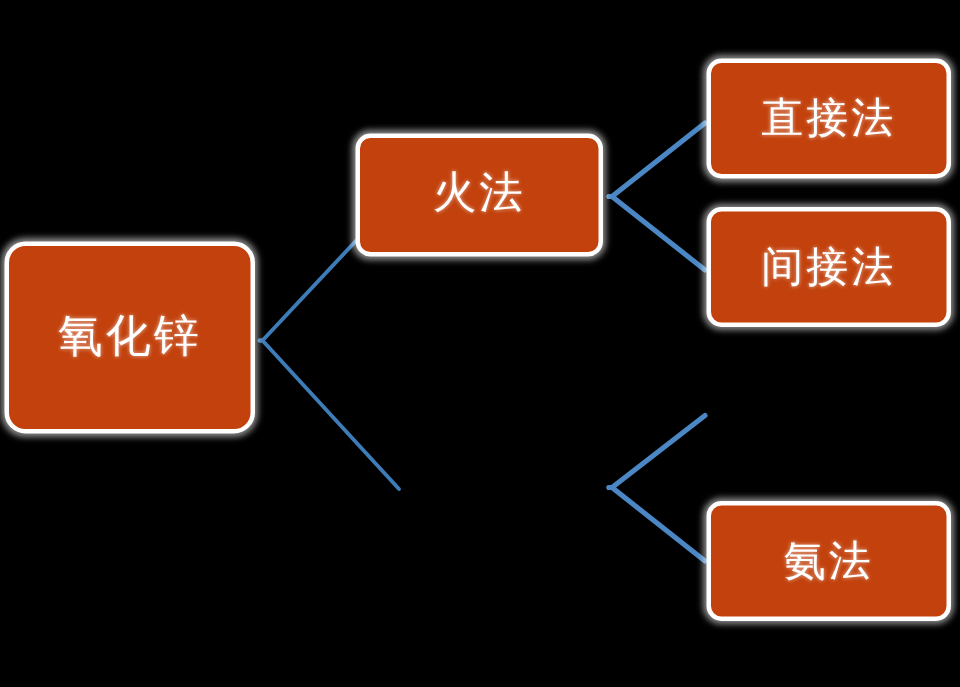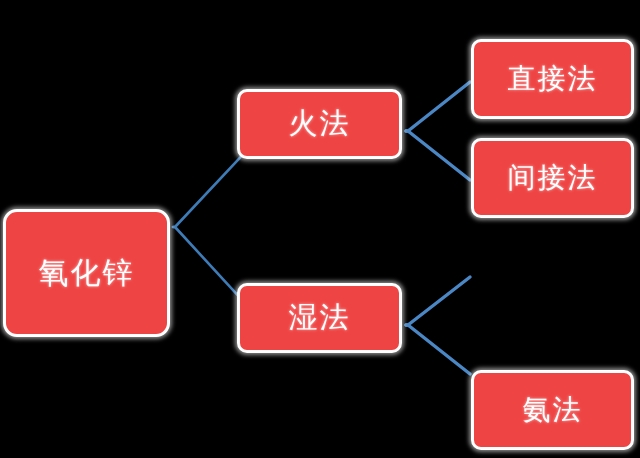--- a/index.html
+++ b/index.html
@@ -19,21 +19,21 @@
     position: absolute;
     left: 0;
     top: 0;
     width: 640px;
     height: 458px;
     pointer-events: none;
   }
   .node {
     position: absolute;
     box-sizing: border-box;
-    background: #ef4444;
+    background: #c2410c;
     border: 3px solid #ffffff;
     border-radius: 10px;
     display: flex;
     flex-direction: column;
     align-items: center;
     justify-content: center;
     color: #ffffff;
     text-align: center;
     line-height: 1.28;
     letter-spacing: 2px;
@@ -45,40 +45,39 @@
     white-space: nowrap;
     text-shadow: 0 0 3px rgba(255,255,255,0.65);
   }
   .node-root {
     left: 3px;
     top: 161px;
     width: 167px;
     height: 128px;
     font-size: 30px;
     border-radius: 14px;
-    margin-top: 48px;
   }
   .node-branch {
     left: 237px;
     width: 165px;
-    height: 70px;
+    height: 82px;
     font-size: 29px;
   }
   .node-branch-fire { top: 89px; }
   .node-branch-wet  { top: 283px; }
   .node-leaf {
     left: 471px;
     width: 163px;
     height: 80px;
     font-size: 28px;
   }
   .node-leaf-1 { top: 39px; }
   .node-leaf-2 { top: 138px; }
   .node-leaf-3 { top: 236px; }
-  .node-leaf-4 { top: 334px; margin-top: 36px; }
+  .node-leaf-4 { top: 334px; }
 </style>
 </head>
 <body>
 
 <div id="canvas">
 
   <svg id="edges" viewBox="0 0 640 458" width="640" height="458" xmlns="http://www.w3.org/2000/svg">
 
     <polyline points="173,227 175,227 266,130" fill="none" stroke="#3e7cb8" stroke-width="2.6" stroke-linecap="round" stroke-linejoin="round"></polyline>
     <polyline points="173,227 175,227 266,326" fill="none" stroke="#3e7cb8" stroke-width="2.6" stroke-linecap="round" stroke-linejoin="round"></polyline>
@@ -91,23 +90,20 @@
   </svg>
 
   <div class="node node-root">
     <span class="line">氧化锌</span>
   </div>
 
   <div class="node node-branch node-branch-fire">
     <span class="line">火法</span>
   </div>
 
-  <div class="node node-branch node-branch-wet">
-    <span class="line">湿法</span>
-  </div>
 
   <div class="node node-leaf node-leaf-1">
     <span class="line">直接法</span>
   </div>
 
   <div class="node node-leaf node-leaf-2">
     <span class="line">间接法</span>
   </div>
 
 

